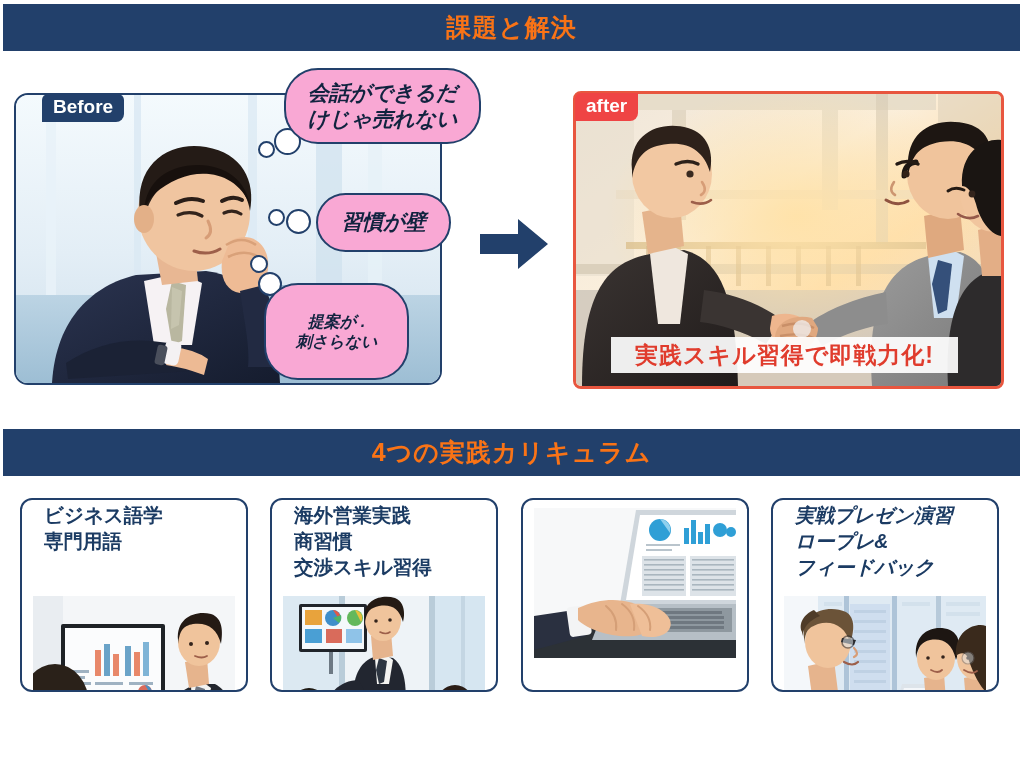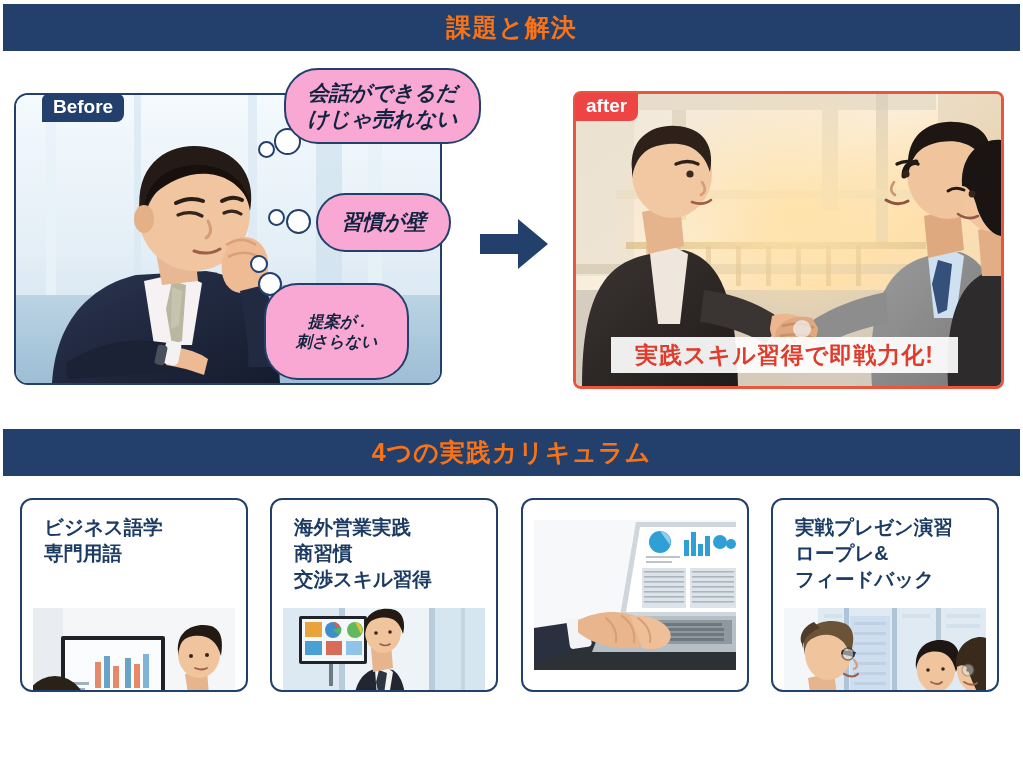--- a/index.html
+++ b/index.html
@@ -89,27 +89,27 @@
     color:#E03C2D;font-weight:bold;font-size:23px;letter-spacing:1px;
     white-space:nowrap;
   }
 
   
   .cards{position:absolute;left:0;top:498px;width:1023px;height:272px;}
   .card{
     position:absolute;top:0;width:228px;height:194px;
     border:2.5px solid #22406B;border-radius:12px;
     background:#ffffff;box-sizing:border-box;
-    padding:15px 10px 10px 10px;
+    padding:3px 10px 10px 10px;
     overflow:hidden;
   }
   #card-0{left:20px;}
   #card-1{left:270px;}
   #card-2{left:521px;}
-  #card-3{left:771px;}
+  #card-3{left:771px;font-style:italic;}
   .card-lines{
     color:#1B3B63;font-weight:bold;font-size:19.5px;line-height:1.33;
     padding-left:12px;height:88px;
   }
   .card-lines div{white-space:nowrap;}
   .card-photo{
     position:relative;width:202px;height:150px;margin:5px auto 0 auto;
     overflow:hidden;background:#eef2f5;
   }
   .card-photo svg{display:block;}

